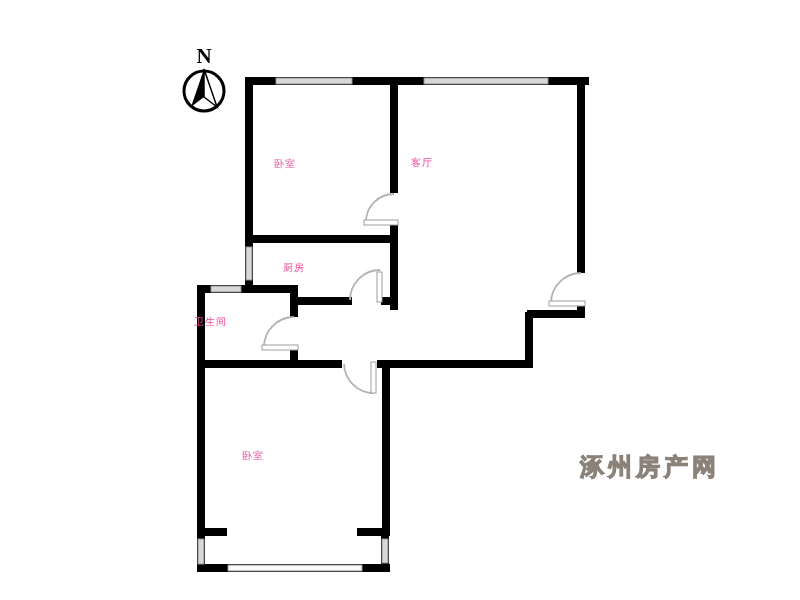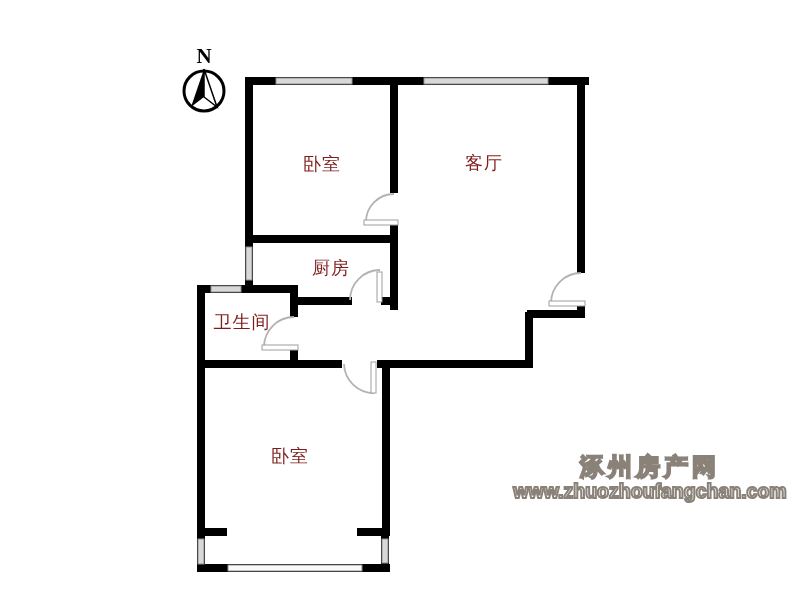--- a/index.html
+++ b/index.html
@@ -2,31 +2,31 @@
 <html><head>
 <meta charset="utf-8">
 <style>
   html,body{margin:0;padding:0;background:#ffffff;}
   #canvas{
     position:relative;width:800px;height:600px;background:#ffffff;overflow:hidden;
     font-family:"Liberation Sans",sans-serif;
   }
   #plan-svg{position:absolute;left:0;top:0;}
   .room-label{
-    position:absolute;width:96px;height:20px;line-height:20px;text-align:center;
-    font-size:18px;letter-spacing:1px;color:#7f1d1d;
+    position:absolute;width:96px;height:20px;line-height:20px;
+    font-size:10px;letter-spacing:1px;color:#ec4899;
   }
   #north-label{
     position:absolute;left:190px;top:44px;width:28px;height:24px;line-height:24px;
     text-align:center;font-family:"Liberation Serif",serif;font-weight:bold;
     font-size:21px;color:#000;
   }
   #watermark{
     position:absolute;left:505px;top:453px;width:290px;text-align:center;
-    font-weight:bold;color:#ffffff;
+    font-weight:normal;color:#ffffff;
     -webkit-text-stroke:2px #8a8179;
     text-shadow:0 0 1px #8a8179;
   }
   #watermark .wm-line1{font-size:24px;line-height:27px;letter-spacing:4px;}
   #watermark .wm-line2{font-size:19.5px;line-height:22px;letter-spacing:0;}
 </style>
 </head>
 <body>
 
 <div id="canvas">
@@ -90,23 +90,22 @@
     <g>
       <circle cx="204" cy="91" r="20" fill="#ffffff" stroke="#000000" stroke-width="3"></circle>
       <polygon points="204,69 191,107 204,97" fill="#000000"></polygon>
       <polygon points="204,69 217,107 204,97" fill="#ffffff" stroke="#000000" stroke-width="1.5"></polygon>
     </g>
   </svg>
 
   <div id="north-label">N</div>
 
   <div class="room-label" style="left:274px;top:154px">卧室</div>
-  <div class="room-label" style="left:436px;top:153px">客厅</div>
+  <div class="room-label" style="left:411px;top:153px">客厅</div>
   <div class="room-label" style="left:283px;top:258px">厨房</div>
   <div class="room-label" style="left:194px;top:312px">卫生间</div>
   <div class="room-label" style="left:242px;top:446px">卧室</div>
 
   <div id="watermark">
     <div class="wm-line1">涿州房产网</div>
-    <div class="wm-line2">www.zhuozhoufangchan.com</div>
   </div>
 
 </div>
 
 </body></html>

